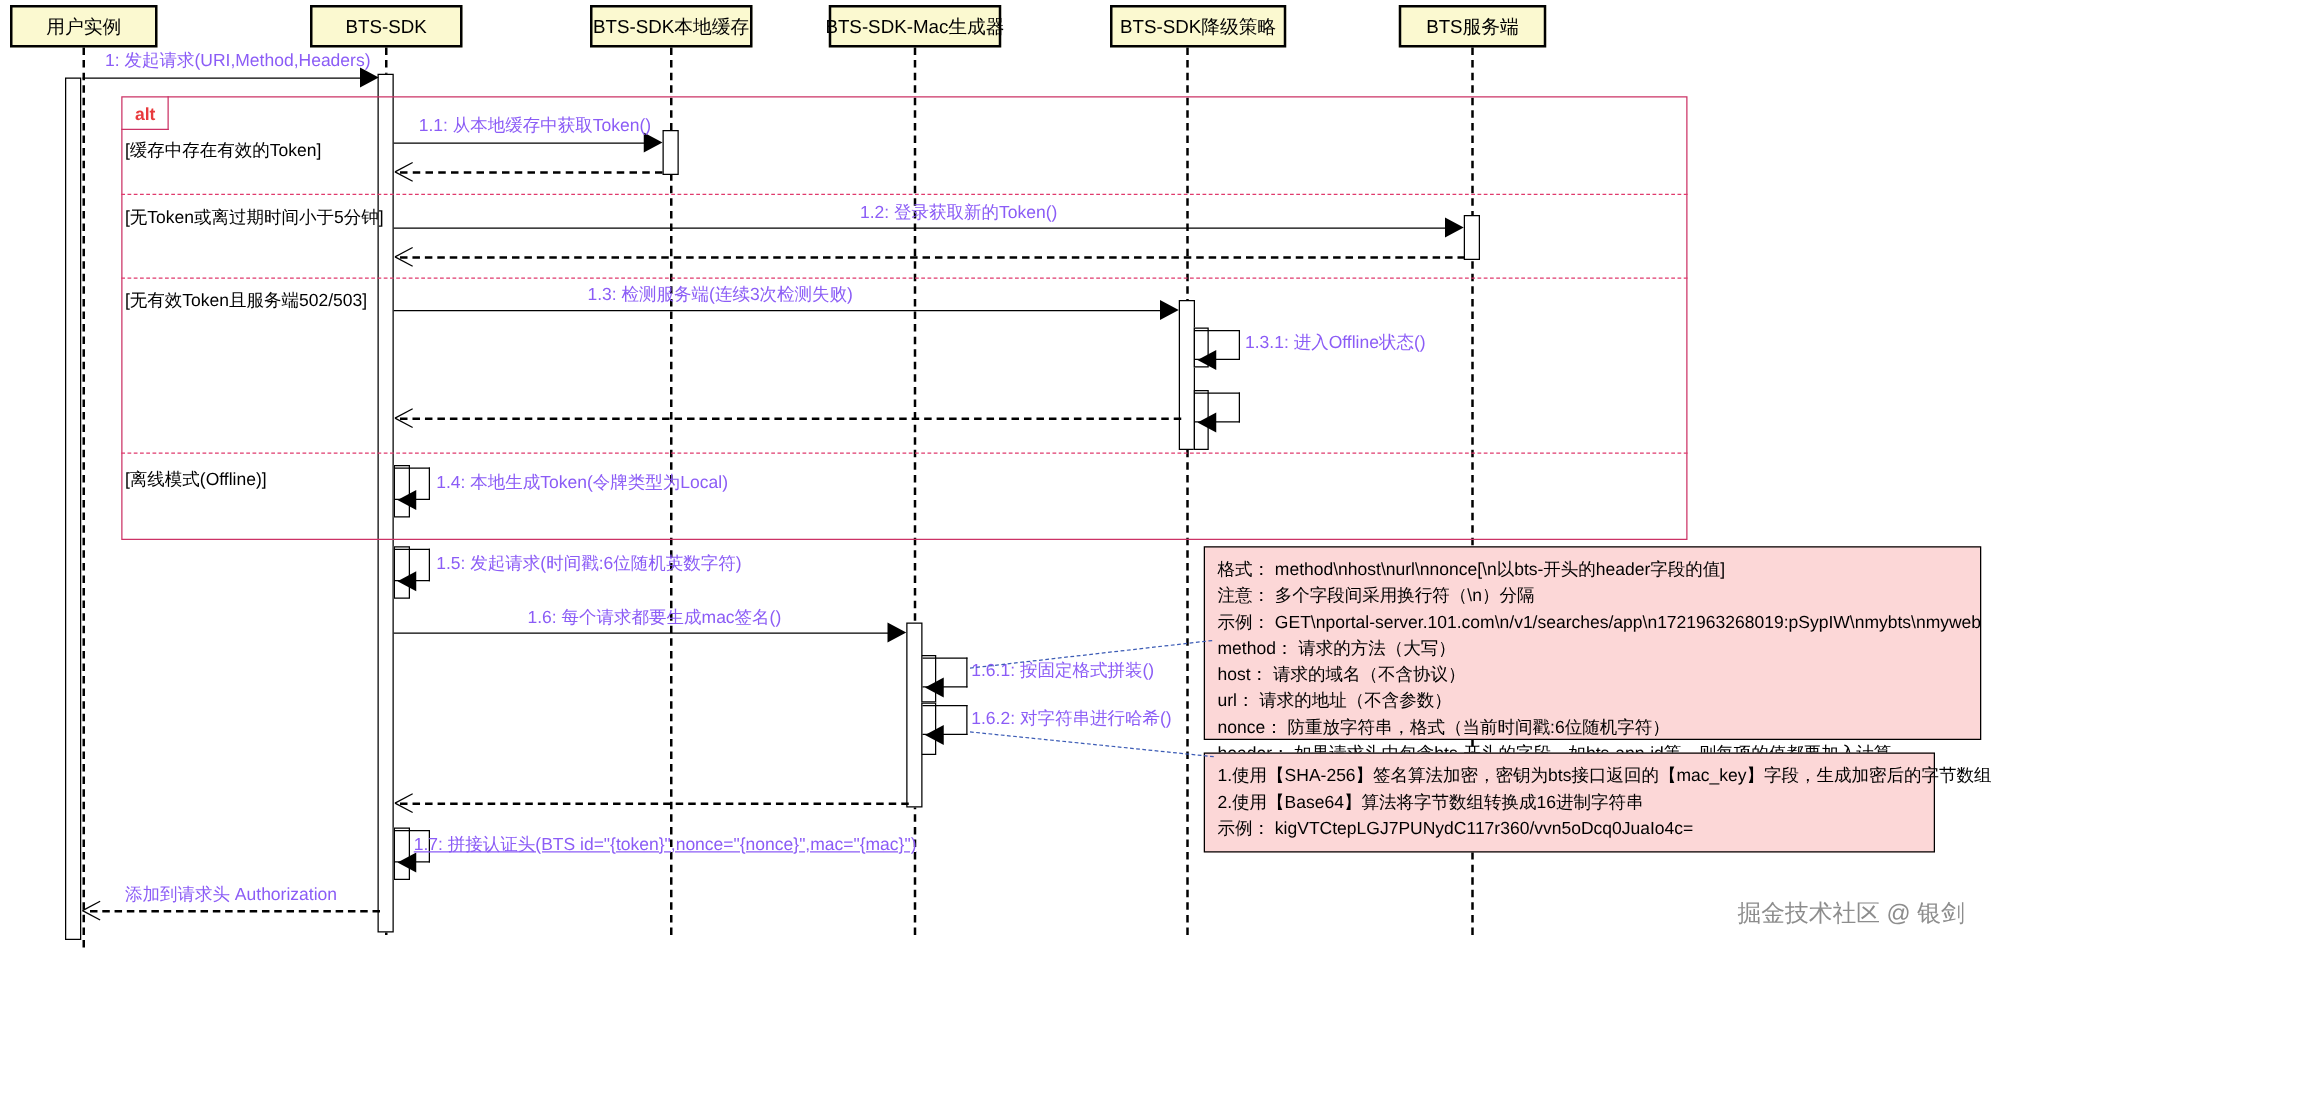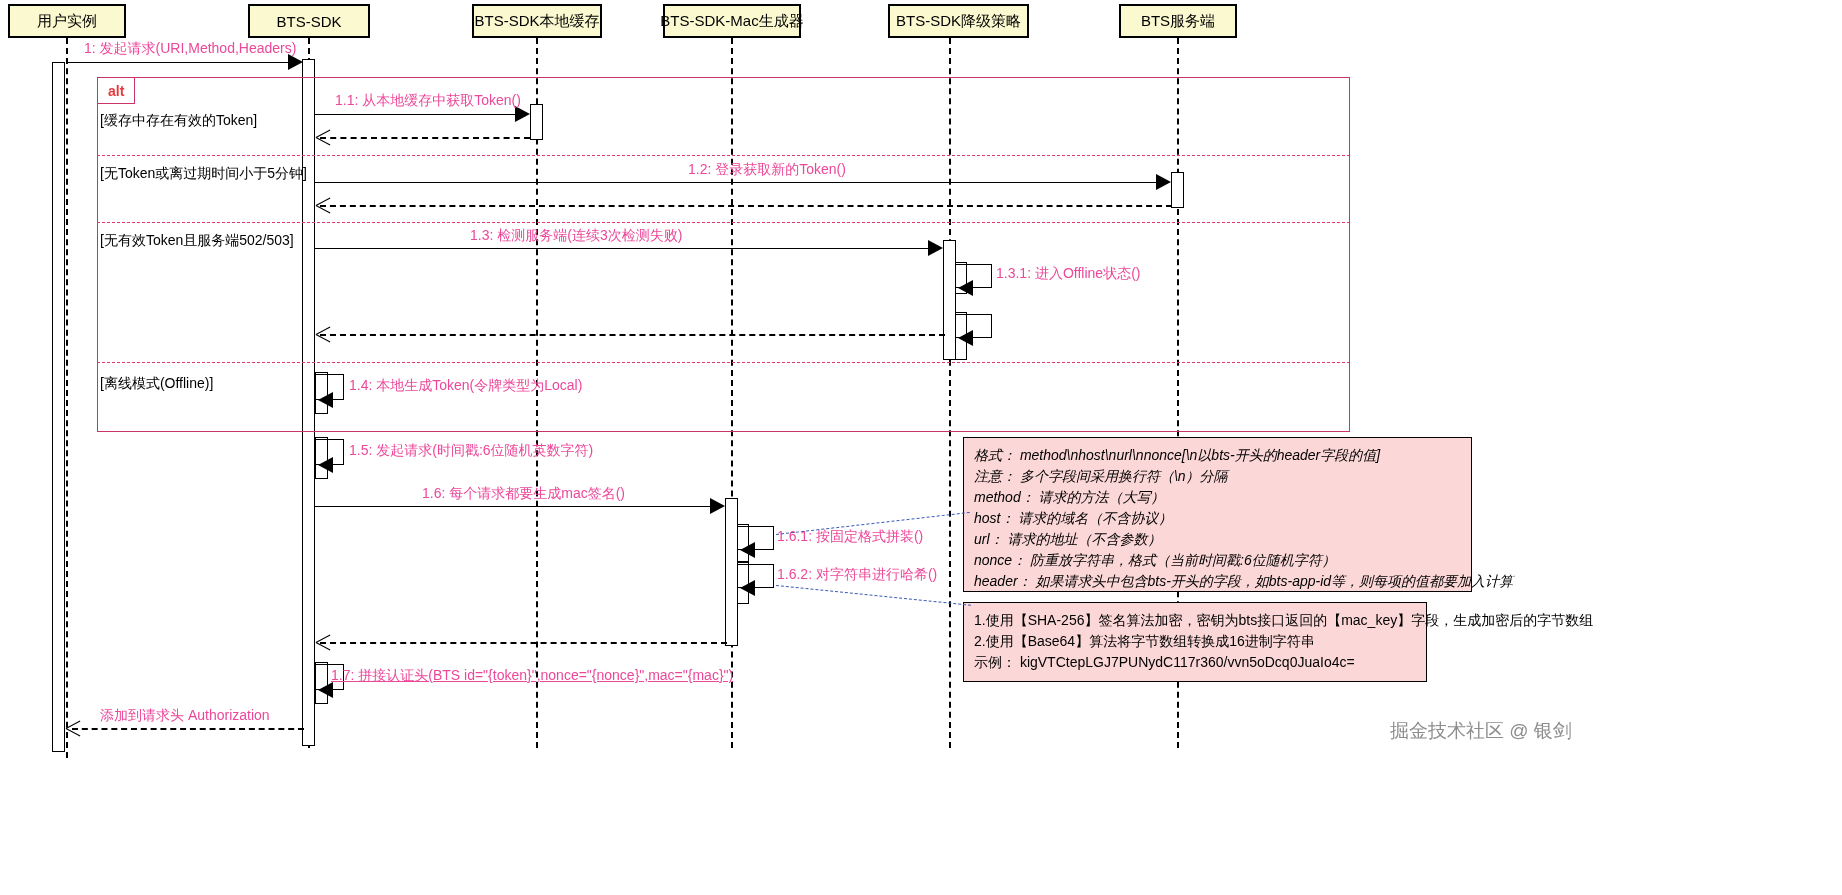--- a/index.html
+++ b/index.html
@@ -105,21 +105,21 @@
   .msg-arrow-left-open::after{transform:rotate(28deg);}
   .msg-arrow-left-solid{
     position:absolute;
     width:0;height:0;
     border-top:8px solid transparent;
     border-bottom:8px solid transparent;
     border-right:15px solid #000;
   }
   .msg-label{
     position:absolute;
-    font-size:14px;color:#ec4899;
+    font-size:14px;color:#8b5cf6;
     white-space:nowrap;
   }
 
   
   .self-msg{
     position:absolute;
     border:1.6px solid #000;
     border-left:none;
     box-sizing:border-box;
   }
@@ -265,31 +265,32 @@
   <div class="msg-arrow-left-open" style="left:316px;top:635px;"></div>
 
   <div class="self-msg" style="left:316px;top:664px;width:28px;height:26px;"></div>
   <div class="msg-arrow-left-solid" style="left:318px;top:682px;"></div>
   <div class="msg-label" style="left:331px;top:667px;text-decoration:underline;">1.7: 拼接认证头(BTS id="{token}",nonce="{nonce}",mac="{mac}")</div>
 
   <div class="msg-line dashed" style="left:72px;top:728px;width:232px;"></div>
   <div class="msg-arrow-left-open" style="left:66px;top:721px;"></div>
   <div class="msg-label" style="left:100px;top:707px;">添加到请求头 Authorization</div>
 
-  <div class="note" style="left:963px;top:437px;width:509px;height:155px;font-style:italic;">
+  <div class="note" style="left:963px;top:437px;width:622px;height:155px;">
     <div>格式： method\nhost\nurl\nnonce[\n以bts-开头的header字段的值]</div>
     <div>注意： 多个字段间采用换行符（\n）分隔</div>
+    <div>示例： GET\nportal-server.101.com\n/v1/searches/app\n1721963268019:pSypIW\nmybts\nmyweb</div>
     <div>method： 请求的方法（大写）</div>
     <div>host： 请求的域名（不含协议）</div>
     <div>url： 请求的地址（不含参数）</div>
     <div>nonce： 防重放字符串，格式（当前时间戳:6位随机字符）</div>
     <div>header： 如果请求头中包含bts-开头的字段，如bts-app-id等，则每项的值都要加入计算</div>
   </div>
 
-  <div class="note" style="left:963px;top:602px;width:464px;height:80px;">
+  <div class="note" style="left:963px;top:602px;width:585px;height:80px;">
     <div>1.使用【SHA-256】签名算法加密，密钥为bts接口返回的【mac_key】字段，生成加密后的字节数组</div>
     <div>2.使用【Base64】算法将字节数组转换成16进制字符串</div>
     <div>示例： kigVTCtepLGJ7PUNydC117r360/vvn5oDcq0JuaIo4c=</div>
   </div>
 
   <div class="note-link" style="left:776px;top:534px;width:195px;transform:rotate(-6.5deg);"></div>
   <div class="note-link" style="left:776px;top:585px;width:196px;transform:rotate(5.8deg);"></div>
 
   <div class="watermark" style="left:1390px;top:718px;">掘金技术社区 @ 银剑</div>
 

